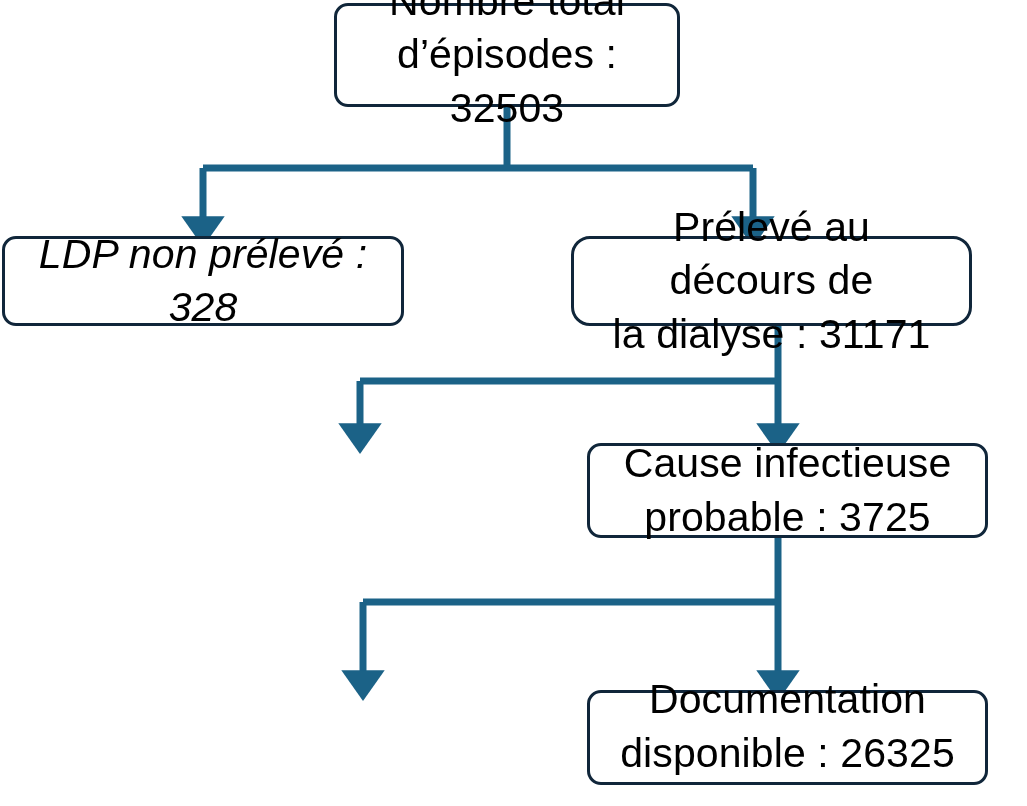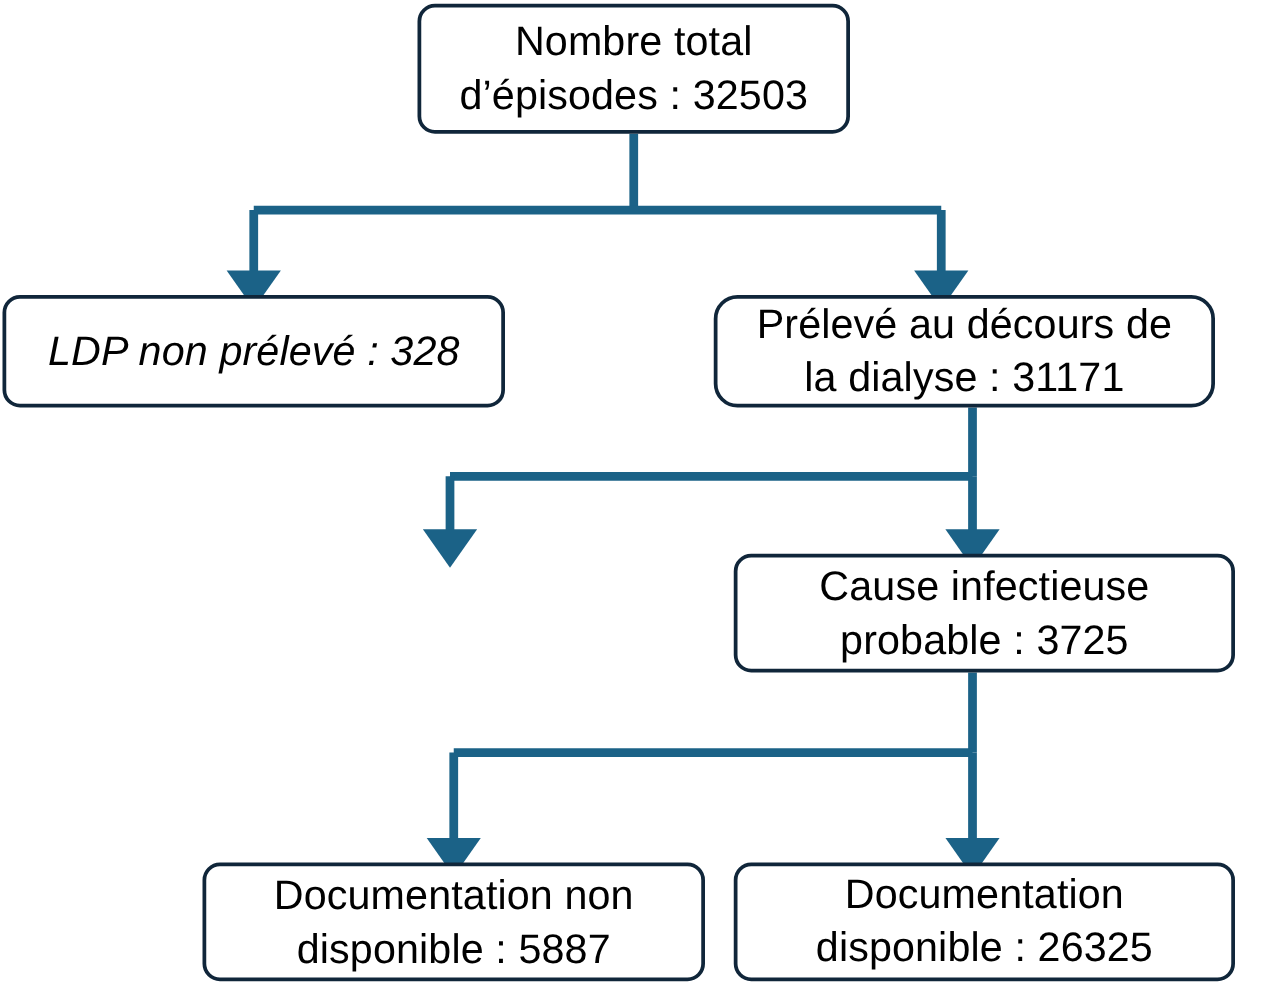--- a/index.html
+++ b/index.html
@@ -29,21 +29,21 @@
     position: absolute;
     box-sizing: border-box;
     background: #ffffff;
     border: 3px solid #10263a;
     border-radius: 14px;
     display: flex;
     align-items: center;
     justify-content: center;
     text-align: center;
     color: #000000;
-    font-size: 33px;
+    font-size: 41px;
     line-height: 1.30;
     letter-spacing: 0.1px;
     z-index: 2;
     padding: 2px 28px;
   }
   .node-label {
     display: block;
     white-space: pre-line;
   }
 
@@ -106,23 +106,19 @@
     <span class="node-label">Prélevé au décours de
 la dialyse : 31171</span>
   </div>
 
 
   <div class="node" id="node-infect">
     <span class="node-label">Cause infectieuse
 probable : 3725</span>
   </div>
 
-  <div class="node" id="node-doc-non">
-    <span class="node-label">Documentation non
-disponible : 5887</span>
-  </div>
 
   <div class="node" id="node-doc-oui">
     <span class="node-label">Documentation
 disponible : 26325</span>
   </div>
 
 </div>
 
 </body></html>

